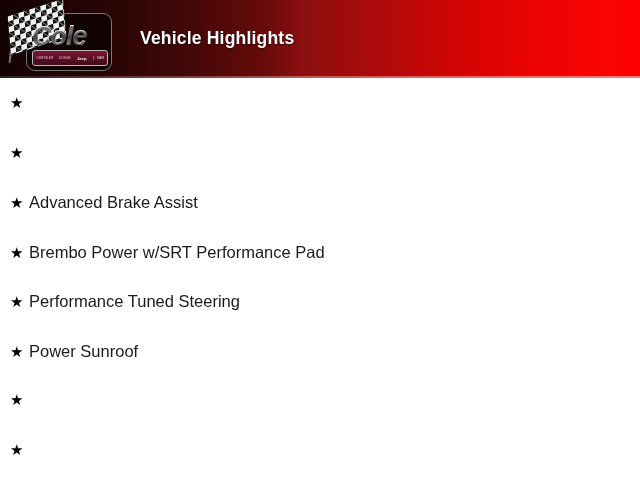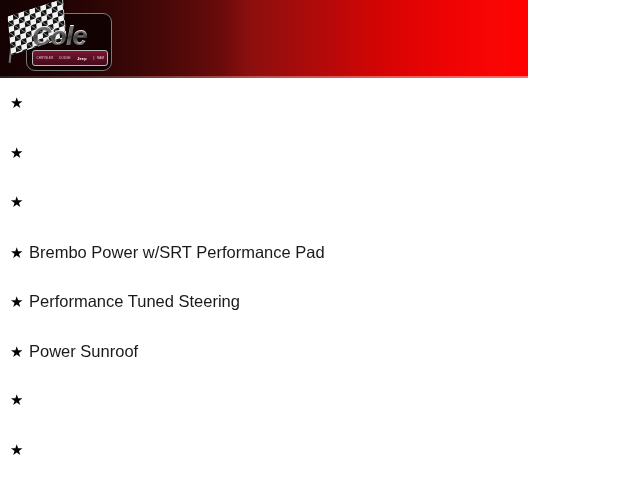--- a/index.html
+++ b/index.html
@@ -10,21 +10,21 @@
     width: 640px;
     height: 480px;
     background: #ffffff;
     font-family: "Liberation Sans", sans-serif;
     overflow: hidden;
   }
 
   
   .header {
     position: relative;
-    width: 528px;
+    width: 640px;
     height: 78px;
     background: linear-gradient(to right,
                 #150202 0%,
                 #1d0303 8%,
                 #2a0505 17%,
                 #450808 30%,
                 #6a0b0b 42%,
                 #8b0f0f 47%,
                 #b00a0a 60%,
                 #d40404 72%,
@@ -194,33 +194,35 @@
     <div class="logo-flag"></div>
     <div class="logo-word">Cole</div>
     <div class="logo-badgebar">
       <span class="brand-mark">CHRYSLER</span>
       <span class="brand-mark">DODGE</span>
       <span class="brand-mark jeep">Jeep</span>
       <span class="brand-mark ram">RAM</span>
     </div>
   </div>
 
+  <div class="header-title">Vehicle Highlights</div>
   <div class="header-underline"></div>
 </div>
 
 <div class="content">
   <ul class="highlights-list">
     <li class="highlight-item">
       <span class="bullet-star">★</span>
     </li>
     <li class="highlight-item">
       <span class="bullet-star">★</span>
     </li>
     <li class="highlight-item">
       <span class="bullet-star">★</span>
+      <span class="highlight-text">Advanced Brake Assist</span>
     </li>
     <li class="highlight-item">
       <span class="bullet-star">★</span>
       <span class="highlight-text">Brembo Power w/SRT Performance Pad</span>
     </li>
     <li class="highlight-item">
       <span class="bullet-star">★</span>
       <span class="highlight-text">Performance Tuned Steering</span>
     </li>
     <li class="highlight-item">

